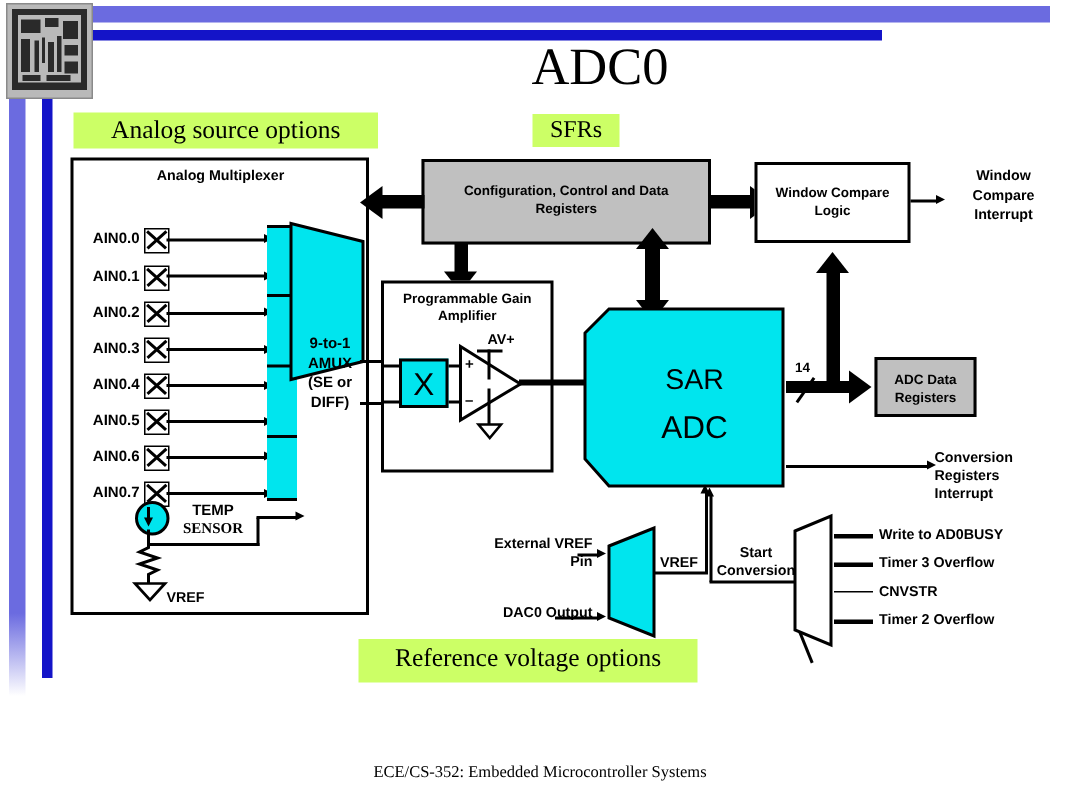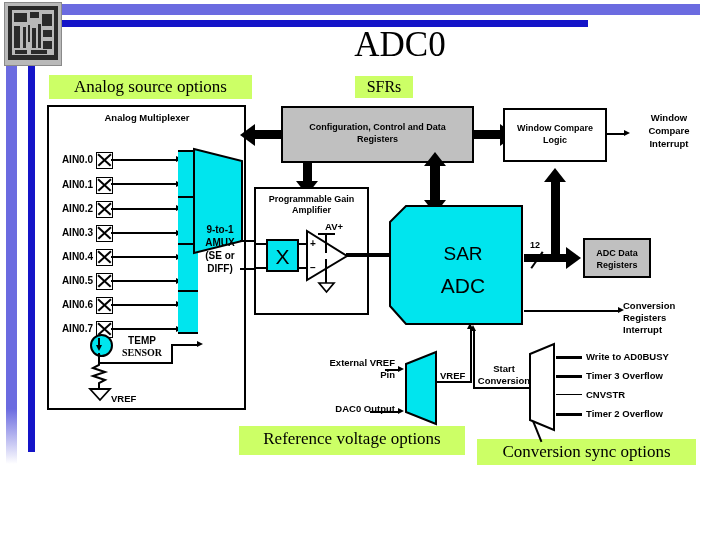--- a/index.html
+++ b/index.html
@@ -94,21 +94,20 @@
     <i style="left:38px;top:38px;width:9px;height:8px;"></i>
     <i style="left:10px;top:47px;width:12px;height:4px;"></i>
     <i style="left:26px;top:47px;width:16px;height:4px;"></i>
   </div>
 
   <div class="title">ADC0</div>
 
   <div class="hl hl-analog">Analog source options</div>
   <div class="hl hl-sfr">SFRs</div>
   <div class="hl hl-ref">Reference voltage options</div>
-  <div class="hl hl-sync">Conversion sync options</div>
 
   <div class="ln" style="left:530px;top:416px;width:1.6px;height:28px;transform:rotate(-22deg);transform-origin:top center;"></div>
 
   <div class="bx" style="left:47px;top:105px;width:199px;height:305px;"></div>
   <div class="lbl c" style="left:77px;top:113px;width:140px;font-size:9.5px;">Analog Multiplexer</div>
 
   <div class="lbl r" style="left:48px;top:155px;width:45px;font-size:10px;">AIN0.0</div>
   <div class="xsw" style="left:96px;top:152px;"></div>
   <div class="ln" style="left:111px;top:159px;width:65px;height:1.6px;"></div>
   <div class="ah-r" style="left:176px;top:156px;"></div>
@@ -238,21 +237,21 @@
   <div class="thick" style="position:absolute;left:346px;top:253px;width:44px;height:4px;"></div>
 
   <svg style="position:absolute;left:388px;top:204px;width:136px;height:122px;overflow:visible;">
     <polygon points="2,18 18,2 134,2 134,120 18,120 2,102 2,18" fill="#00e5ee" stroke="#000" stroke-width="2"></polygon>
   </svg>
   <div class="lbl c" style="left:408px;top:243px;width:110px;font-size:19px;font-weight:normal;line-height:22px;">SAR</div>
   <div class="lbl c" style="left:408px;top:274px;width:110px;font-size:21px;font-weight:normal;line-height:24px;">ADC</div>
 
   <div class="thick" style="position:absolute;left:524px;top:254px;width:46px;height:8px;"></div>
   <div class="fah-r" style="left:566px;top:247px;"></div>
-  <div class="lbl" style="left:530px;top:240px;font-size:9px;">12</div>
+  <div class="lbl" style="left:530px;top:240px;font-size:9px;">14</div>
   <div class="ln" style="left:536px;top:250px;width:1.8px;height:20px;transform:rotate(35deg);"></div>
 
   <div class="thick" style="position:absolute;left:551px;top:180px;width:9px;height:78px;"></div>
   <div class="fah-u" style="left:544px;top:168px;"></div>
 
   <div class="bx" style="left:503px;top:108px;width:104px;height:54px;"></div>
   <div class="lbl c" style="left:505px;top:123px;width:100px;font-size:9px;">Window Compare</div>
   <div class="lbl c" style="left:505px;top:135px;width:100px;font-size:9px;">Logic</div>
   <div class="ln" style="left:607px;top:133px;width:18px;height:1.8px;"></div>
   <div class="ah-r" style="left:624px;top:130px;"></div>
@@ -299,14 +298,15 @@
 
   <div class="ln" style="left:556px;top:356px;width:26px;height:2.6px;"></div>
   <div class="lbl" style="left:586px;top:352px;font-size:9.5px;">Write to AD0BUSY</div>
   <div class="ln" style="left:556px;top:375px;width:26px;height:2.6px;"></div>
   <div class="lbl" style="left:586px;top:371px;font-size:9.5px;">Timer 3 Overflow</div>
   <div class="ln" style="left:556px;top:394px;width:26px;height:1.4px;"></div>
   <div class="lbl" style="left:586px;top:390px;font-size:9.5px;">CNVSTR</div>
   <div class="ln" style="left:556px;top:413px;width:26px;height:2.6px;"></div>
   <div class="lbl" style="left:586px;top:409px;font-size:9.5px;">Timer 2 Overflow</div>
 
+  <div class="footer">ECE/CS-352: Embedded Microcontroller Systems</div>
 
 </div>
 
 </body></html>

